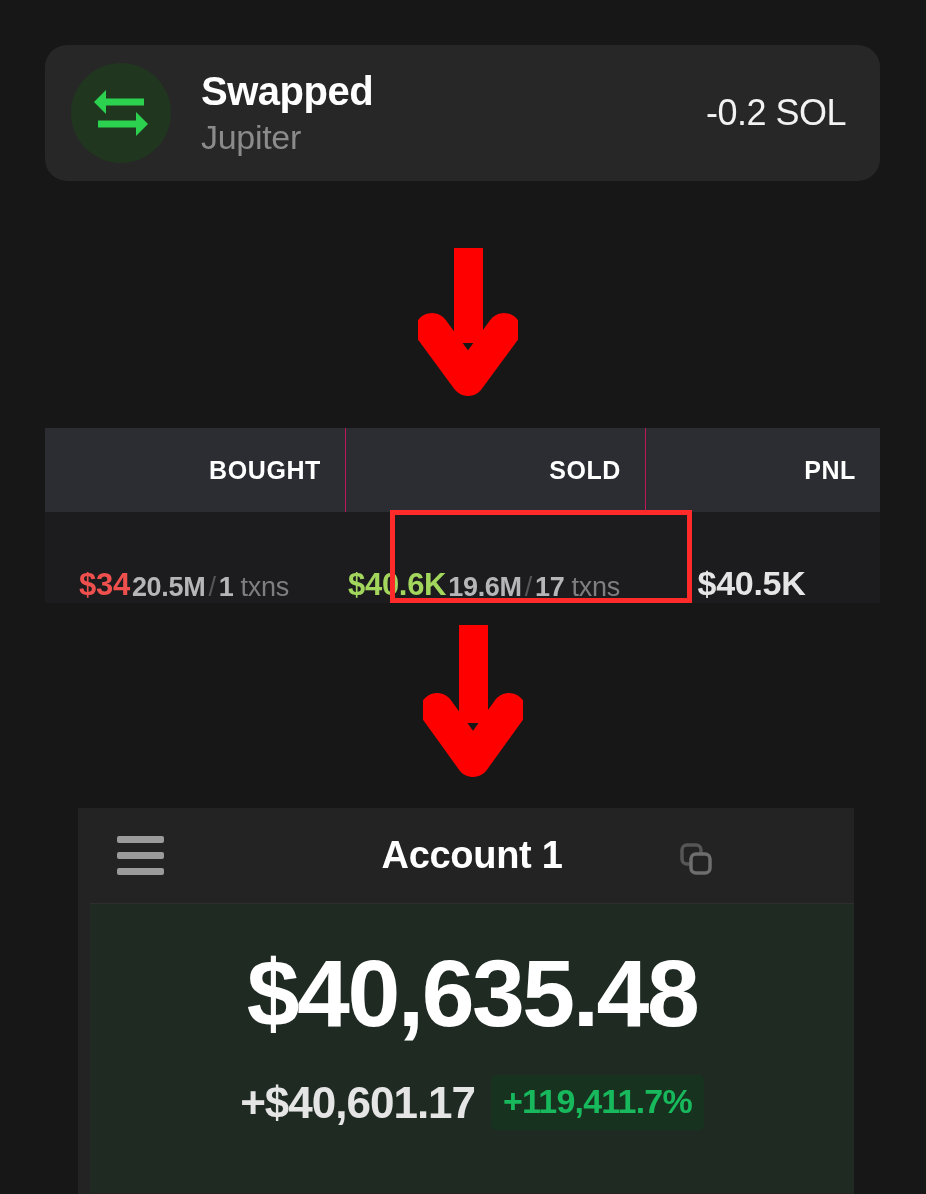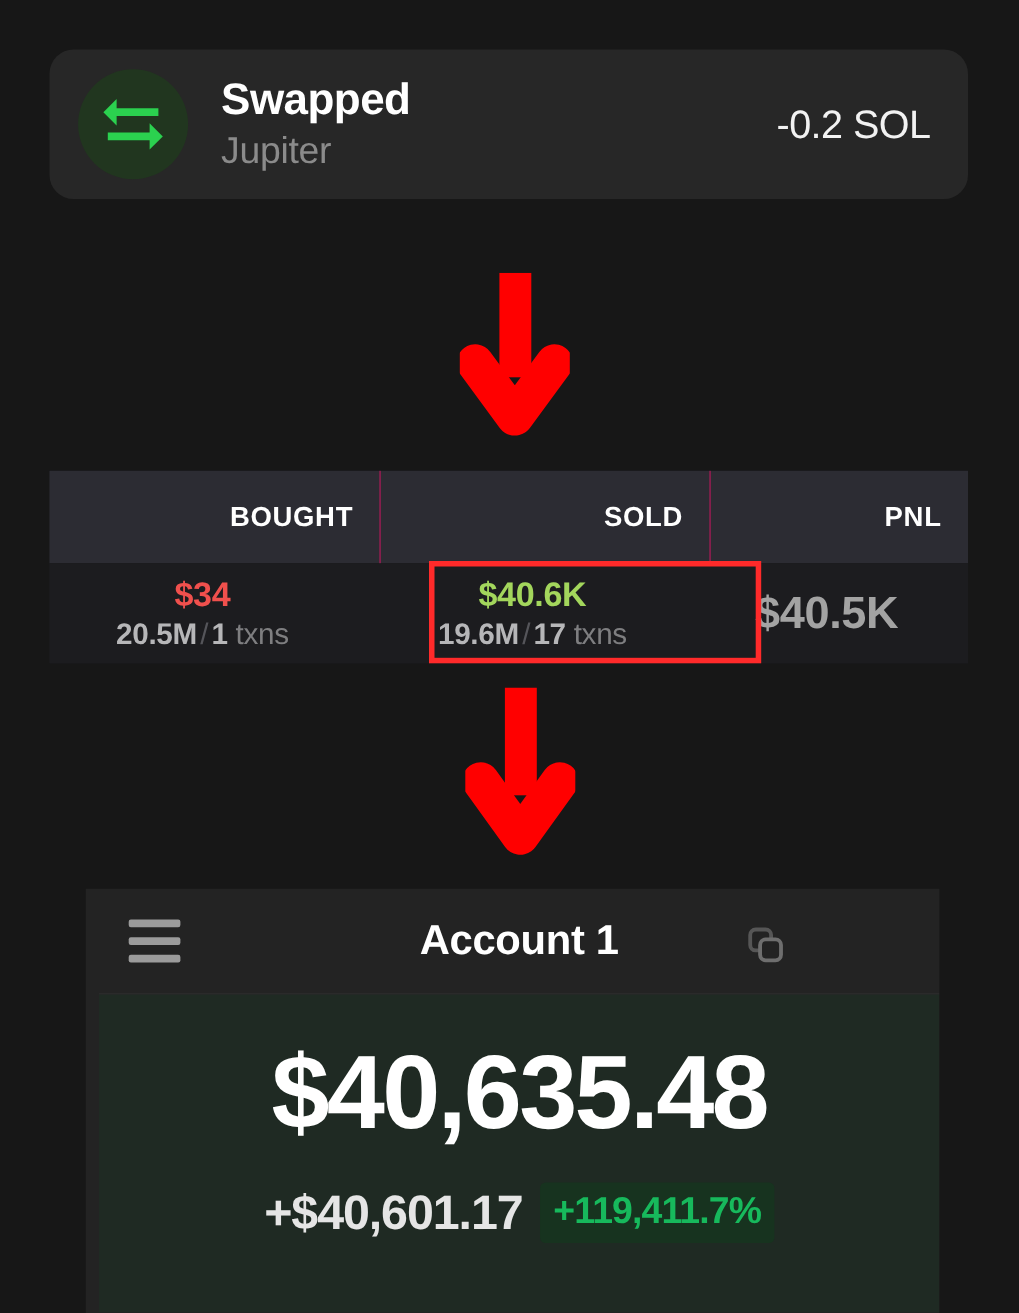--- a/index.html
+++ b/index.html
@@ -48,31 +48,31 @@
   .col-bought { width:300px; }
   .col-sold   { width:300px; }
   .col-pnl    { flex:1; }
   .stats-head .cell {
     display:flex; align-items:center; justify-content:flex-end;
     padding-right:24px; font-size:25px; font-weight:bold;
     color:#ffffff; letter-spacing:0.6px;
   }
   .stats-head .cell.divider-l { border-left:1px solid #be185d; }
   .stats-body .cell {
-    display:flex; flex-direction:column; align-items:center;
+    display:flex; align-items:flex-end;
     justify-content:center; padding-right:22px; gap:2px; position:relative;
   }
   .cell-main { font-size:31px; font-weight:bold; letter-spacing:-0.3px; }
   .cell-main.red   { color:#f0504d; }
   .cell-main.green { color:#a3d65c; }
   .cell-sub { font-size:27px; color:#7e7e80; letter-spacing:-0.3px; }
   .cell-sub b { color:#b6b6b8; font-weight:bold; }
   .cell-sub .slash { color:#55555a; font-weight:normal; padding:0 3px; }
   .pnl-value {
-    font-size:41px; font-weight:bold; color:#a3a3a3; letter-spacing:-0.3px;
+    font-size:34px; font-weight:bold; color:#e5e5e5; letter-spacing:-0.3px;
   }
   .highlight-box {
     position:absolute; left:345px; top:82px; width:302px; height:93px;
     border:5px solid #ff2a2a; pointer-events:none; z-index:5;
   }
 
   
   .wallet {
     position:absolute; left:78px; top:808px; width:776px; height:386px;
     background:#232323; overflow:hidden;padding-left:12px;

